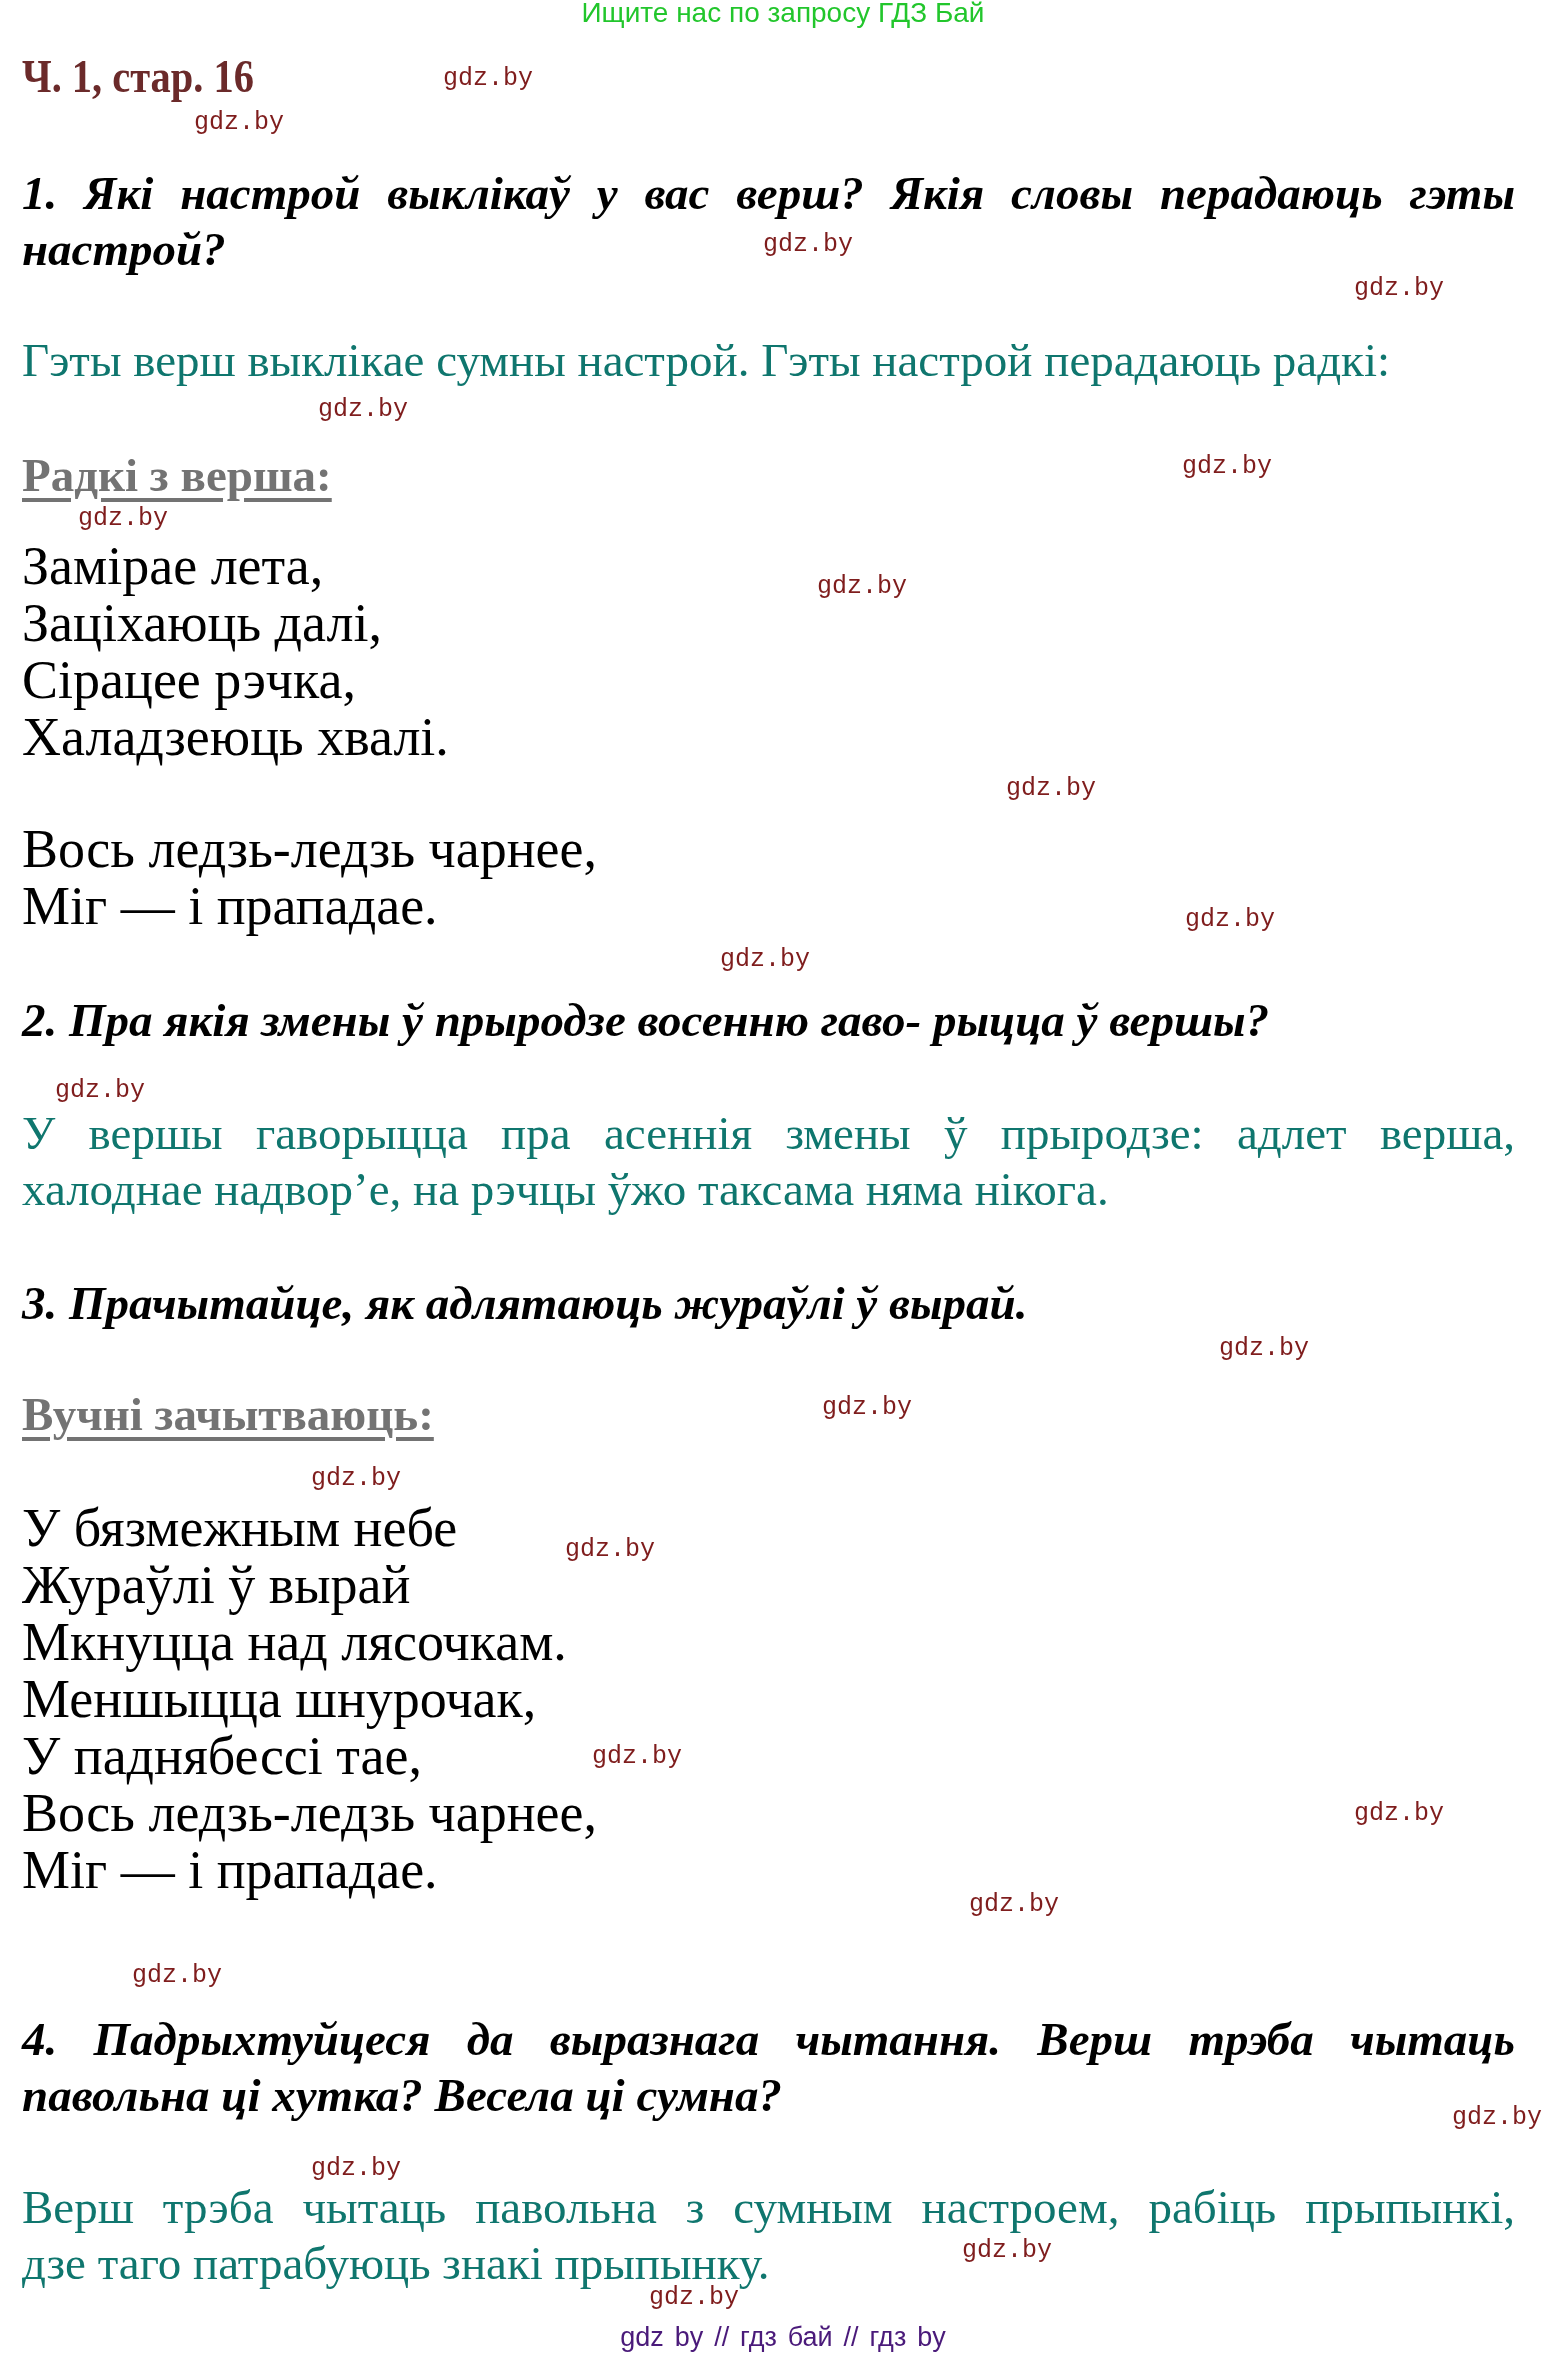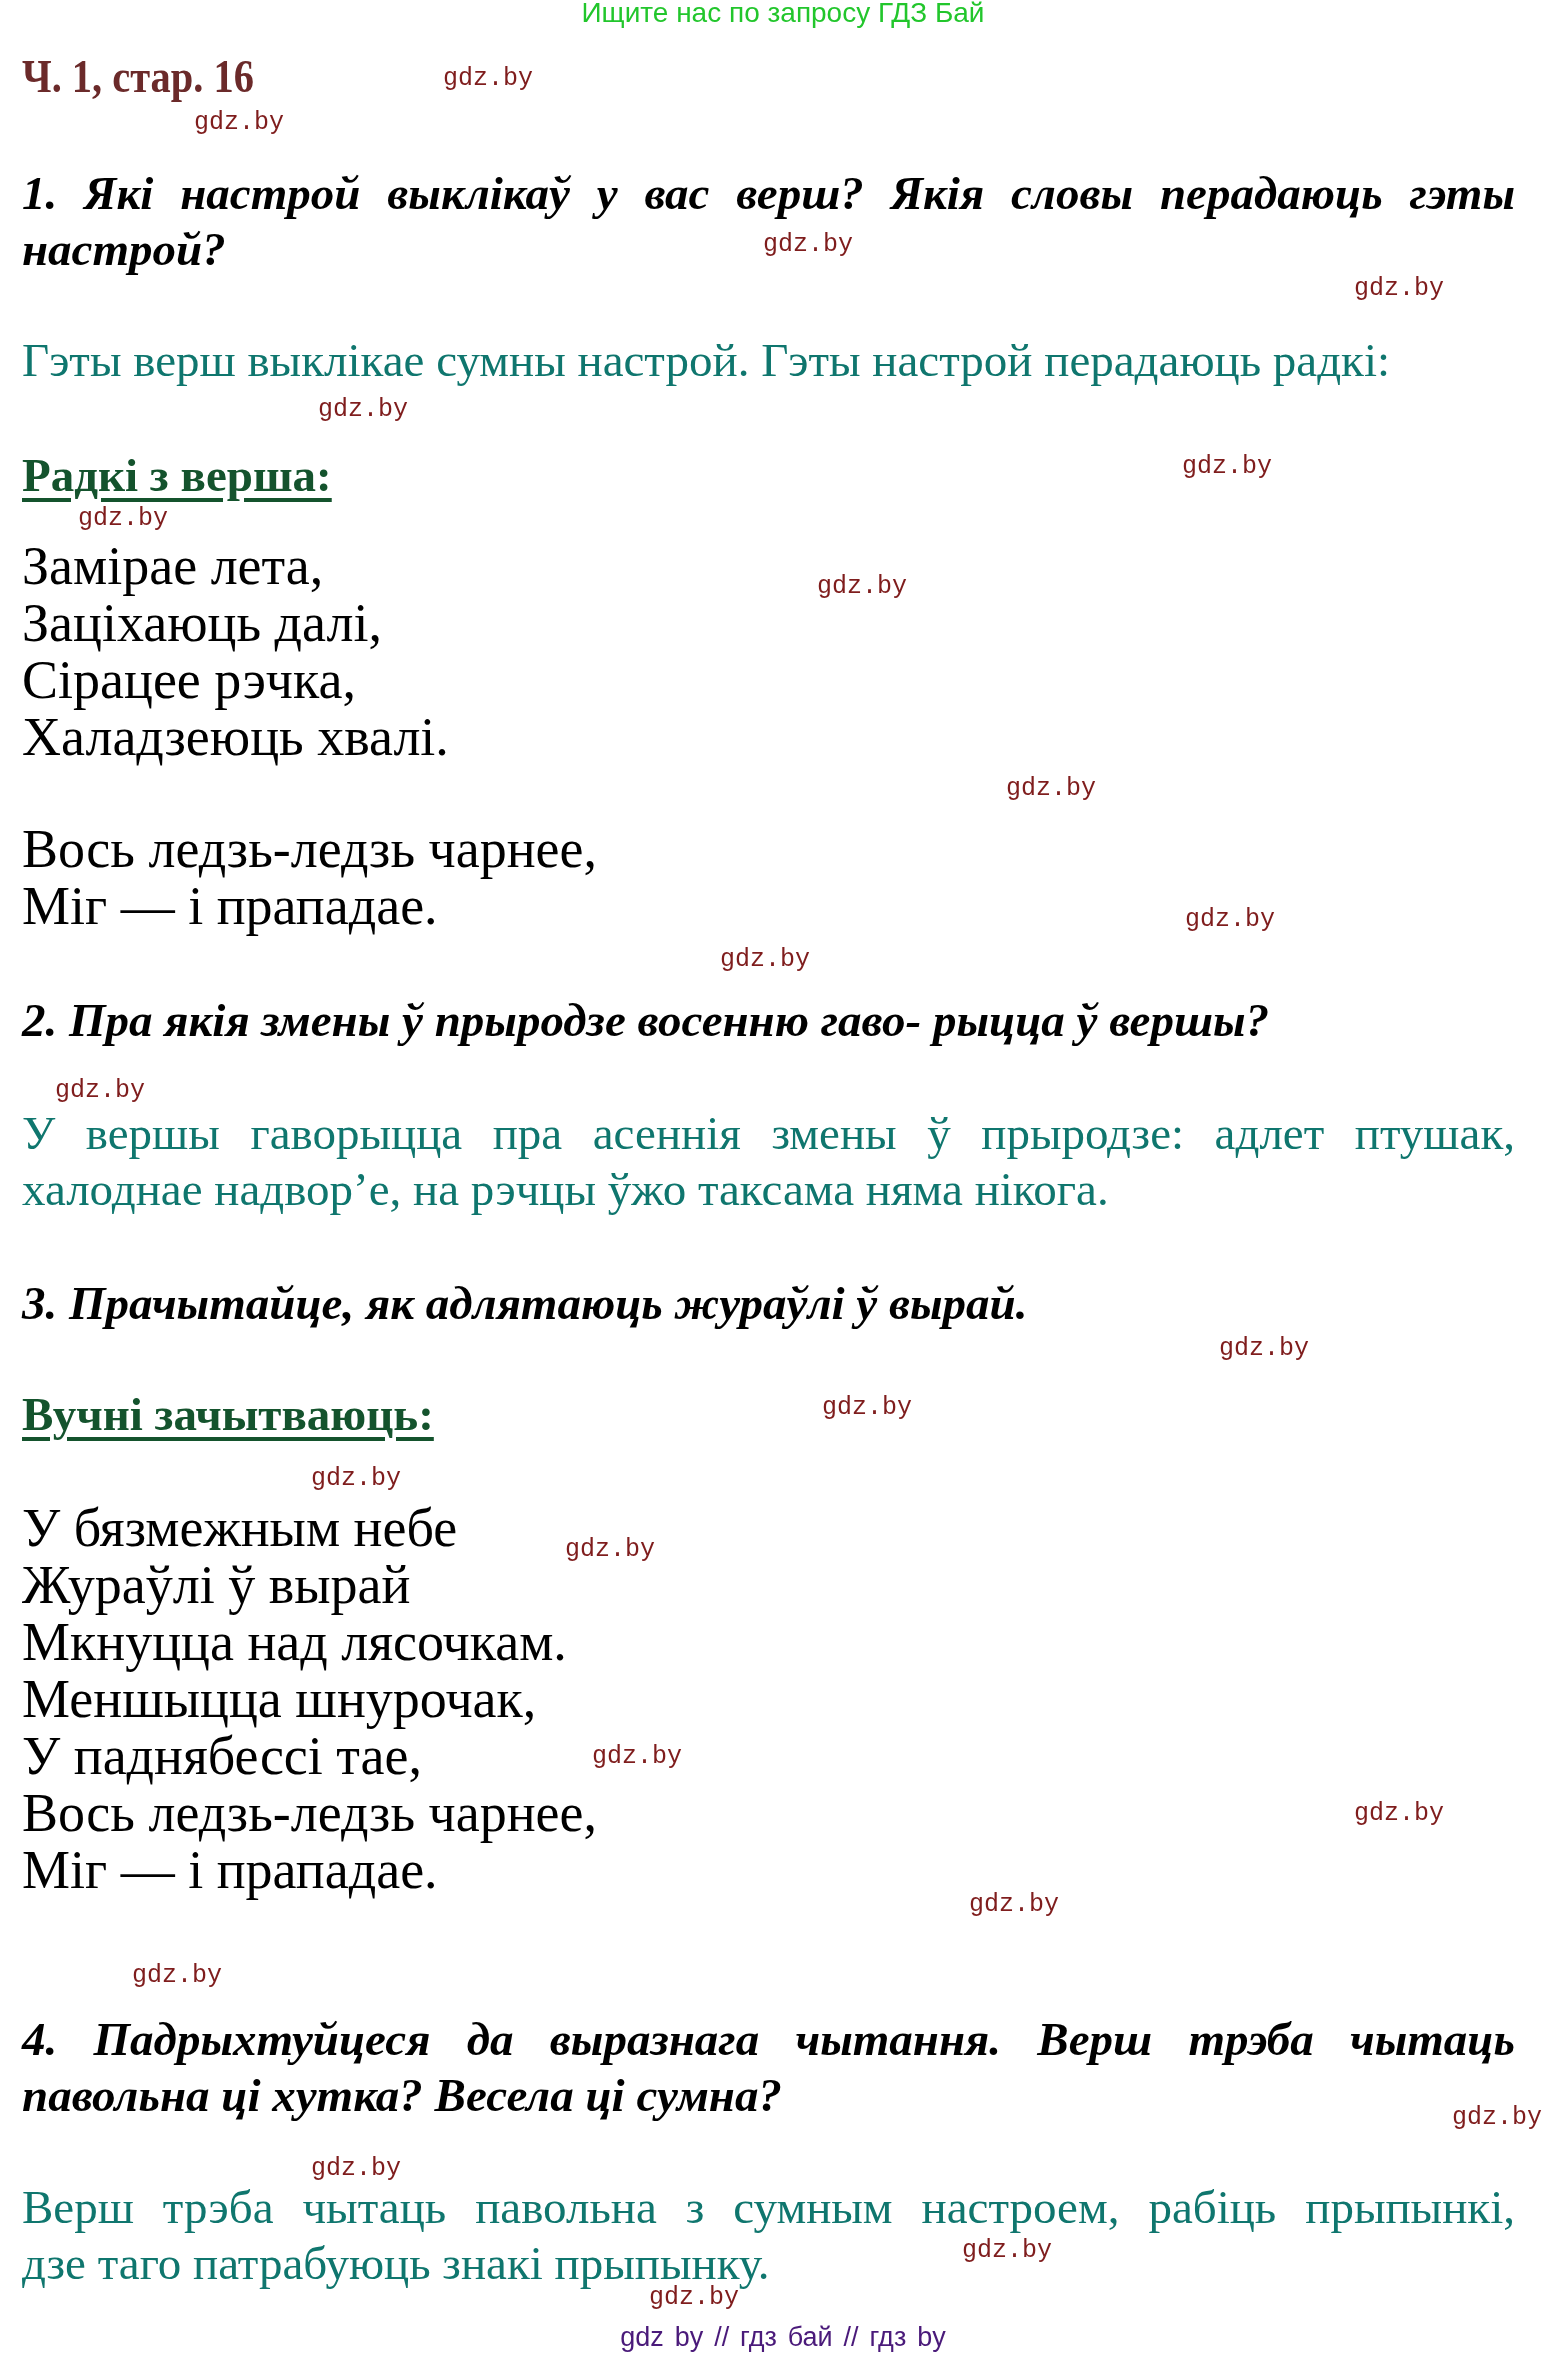--- a/index.html
+++ b/index.html
@@ -5,21 +5,21 @@
   html, body { margin:0; padding:0; background:#ffffff; }
   body { width:1566px; height:2366px; position:relative; overflow:hidden; }
   .abs { position:absolute; white-space:nowrap; }
   .header { left:0; width:1566px; top:-3.4px; text-align:center; font-family:"Liberation Sans", sans-serif; font-size:28px; color:#22c62c; }
   .title { left:22px; top:49px; font-family:"Liberation Serif", serif; font-weight:bold; font-size:47px; color:#6b2a2a; transform:scaleX(0.86); transform-origin:left; }
   .wm { font-family:Liberation Mono, monospace; font-size:25px; color:#7f1d1d; }
   .q { left:22px; font-family:"Liberation Serif", serif; font-weight:bold; font-style:italic; font-size:47px; color:#000; transform-origin:left; }
   .q.just { width:1493px; text-align:justify; text-align-last:justify; white-space:normal; }
   .body { left:22px; font-family:"Liberation Serif", serif; font-size:47px; color:#0f766e; transform-origin:left; }
   .body.just { width:1493px; text-align:justify; text-align-last:justify; white-space:normal; }
-  .sub { left:22px; font-family:"Liberation Serif", serif; font-weight:bold; font-size:47px; color:#14532d; text-decoration:underline; text-decoration-thickness:4.2px; text-underline-offset:6.8px; }
+  .sub { left:22px; font-family:"Liberation Serif", serif; font-weight:bold; font-size:47px; color:#737373; text-decoration:underline; text-decoration-thickness:4.2px; text-underline-offset:6.8px; }
   .poem { left:22px; font-family:"Liberation Serif", serif; font-size:54px; color:#000; line-height:57px; }
   .footer { left:0; width:1566px; top:2322px; text-align:center; font-family:"Liberation Sans", sans-serif; font-size:27px; color:#4a1a7a; word-spacing:3.4px; }
 </style>
 </head>
 <body>
 
 <div class="abs header">Ищите нас по запросу ГДЗ Бай</div>
 
 <div class="abs title">Ч. 1, стар. 16</div>
 
@@ -32,21 +32,21 @@
   <div>Заціхаюць далі,</div>
   <div>Сірацее рэчка,</div>
   <div>Халадзеюць хвалі.</div>
 </div>
 <div class="abs poem" style="top:821px;">
   <div>Вось ледзь-ледзь чарнее,</div>
   <div>Міг — і прападае.</div>
 </div>
 
 <div class="abs q" style="top:993px;">2.  Пра якія змены ў прыродзе восенню гаво- рыцца ў вершы?</div>
-<div class="abs body just" style="top:1106px;">У вершы гаворыцца пра асеннія змены ў прыродзе: адлет птушак,</div>
+<div class="abs body just" style="top:1106px;">У вершы гаворыцца пра асеннія змены ў прыродзе: адлет верша,</div>
 <div class="abs body" style="top:1162px;">халоднае надвор’е, на рэчцы ўжо таксама няма нікога.</div>
 
 <div class="abs q" style="top:1276px;">3.  Прачытайце, як адлятаюць жураўлі ў вырай.</div>
 <div class="abs sub" style="top:1387px;">Вучні зачытваюць:</div>
 <div class="abs poem" style="top:1500px;">
   <div>У бязмежным небе</div>
   <div>Жураўлі ў вырай</div>
   <div>Мкнуцца над лясочкам.</div>
   <div>Меншыцца шнурочак,</div>
   <div>У паднябессі тае,</div>

